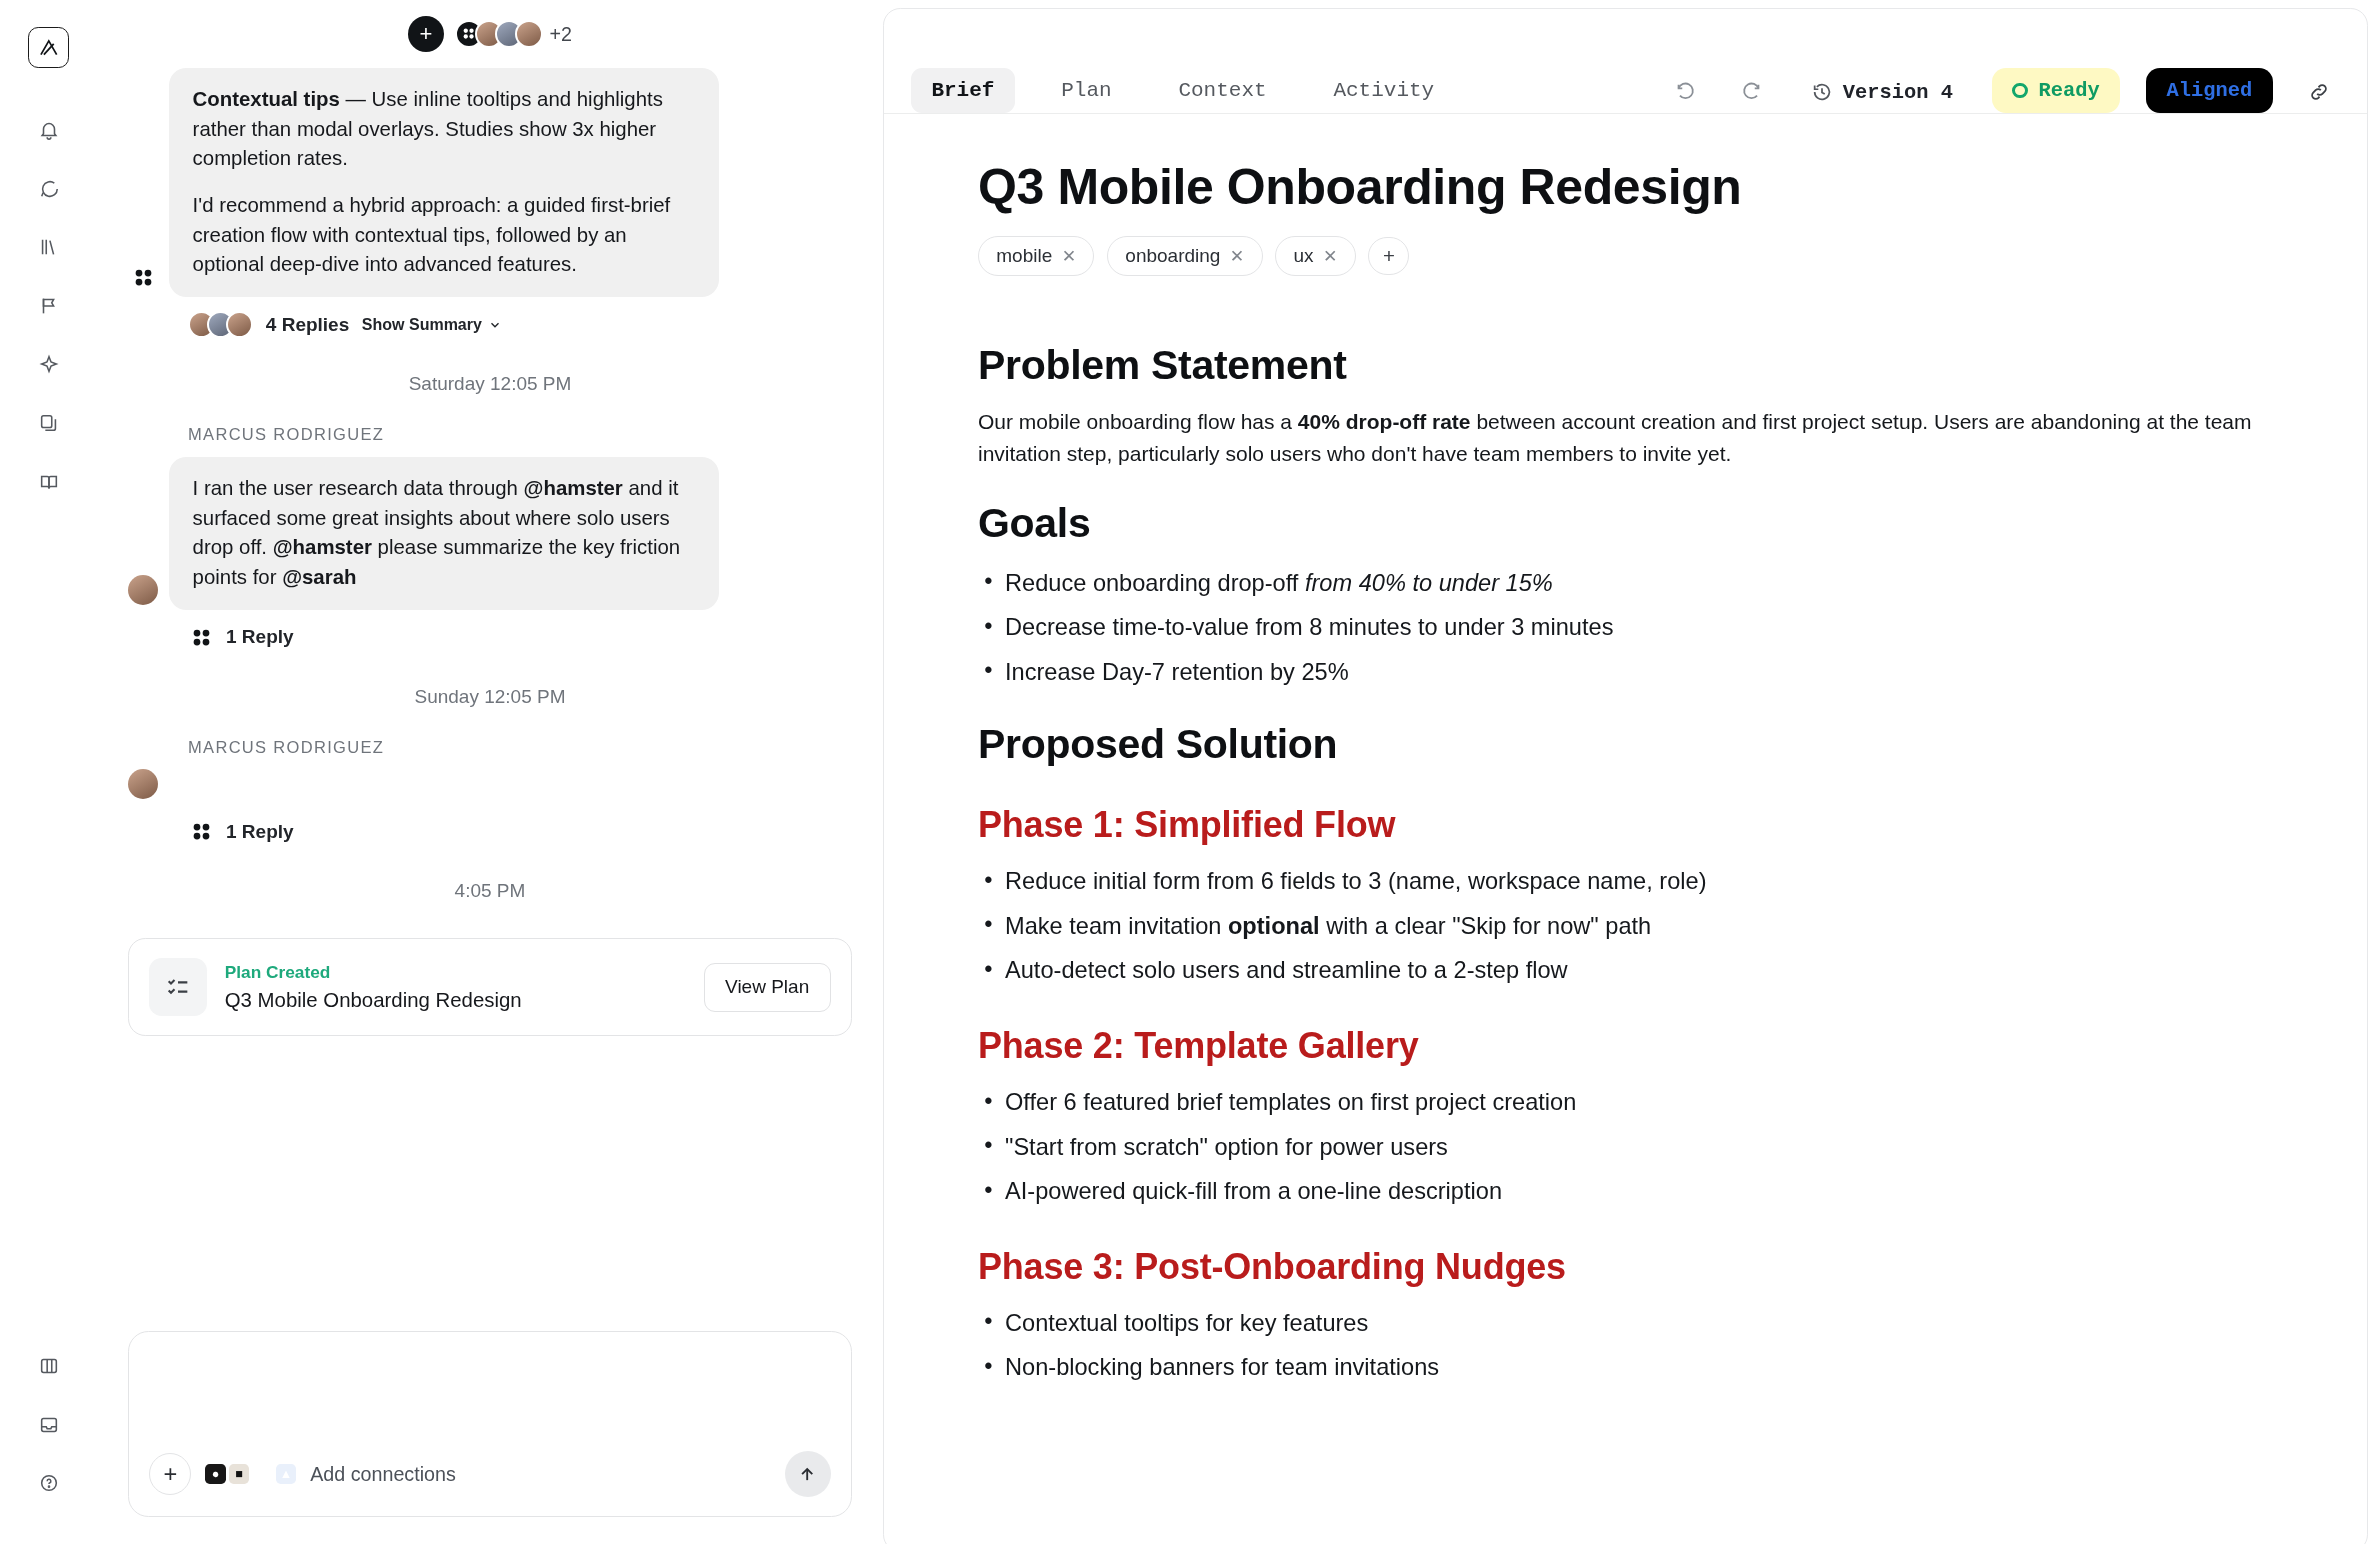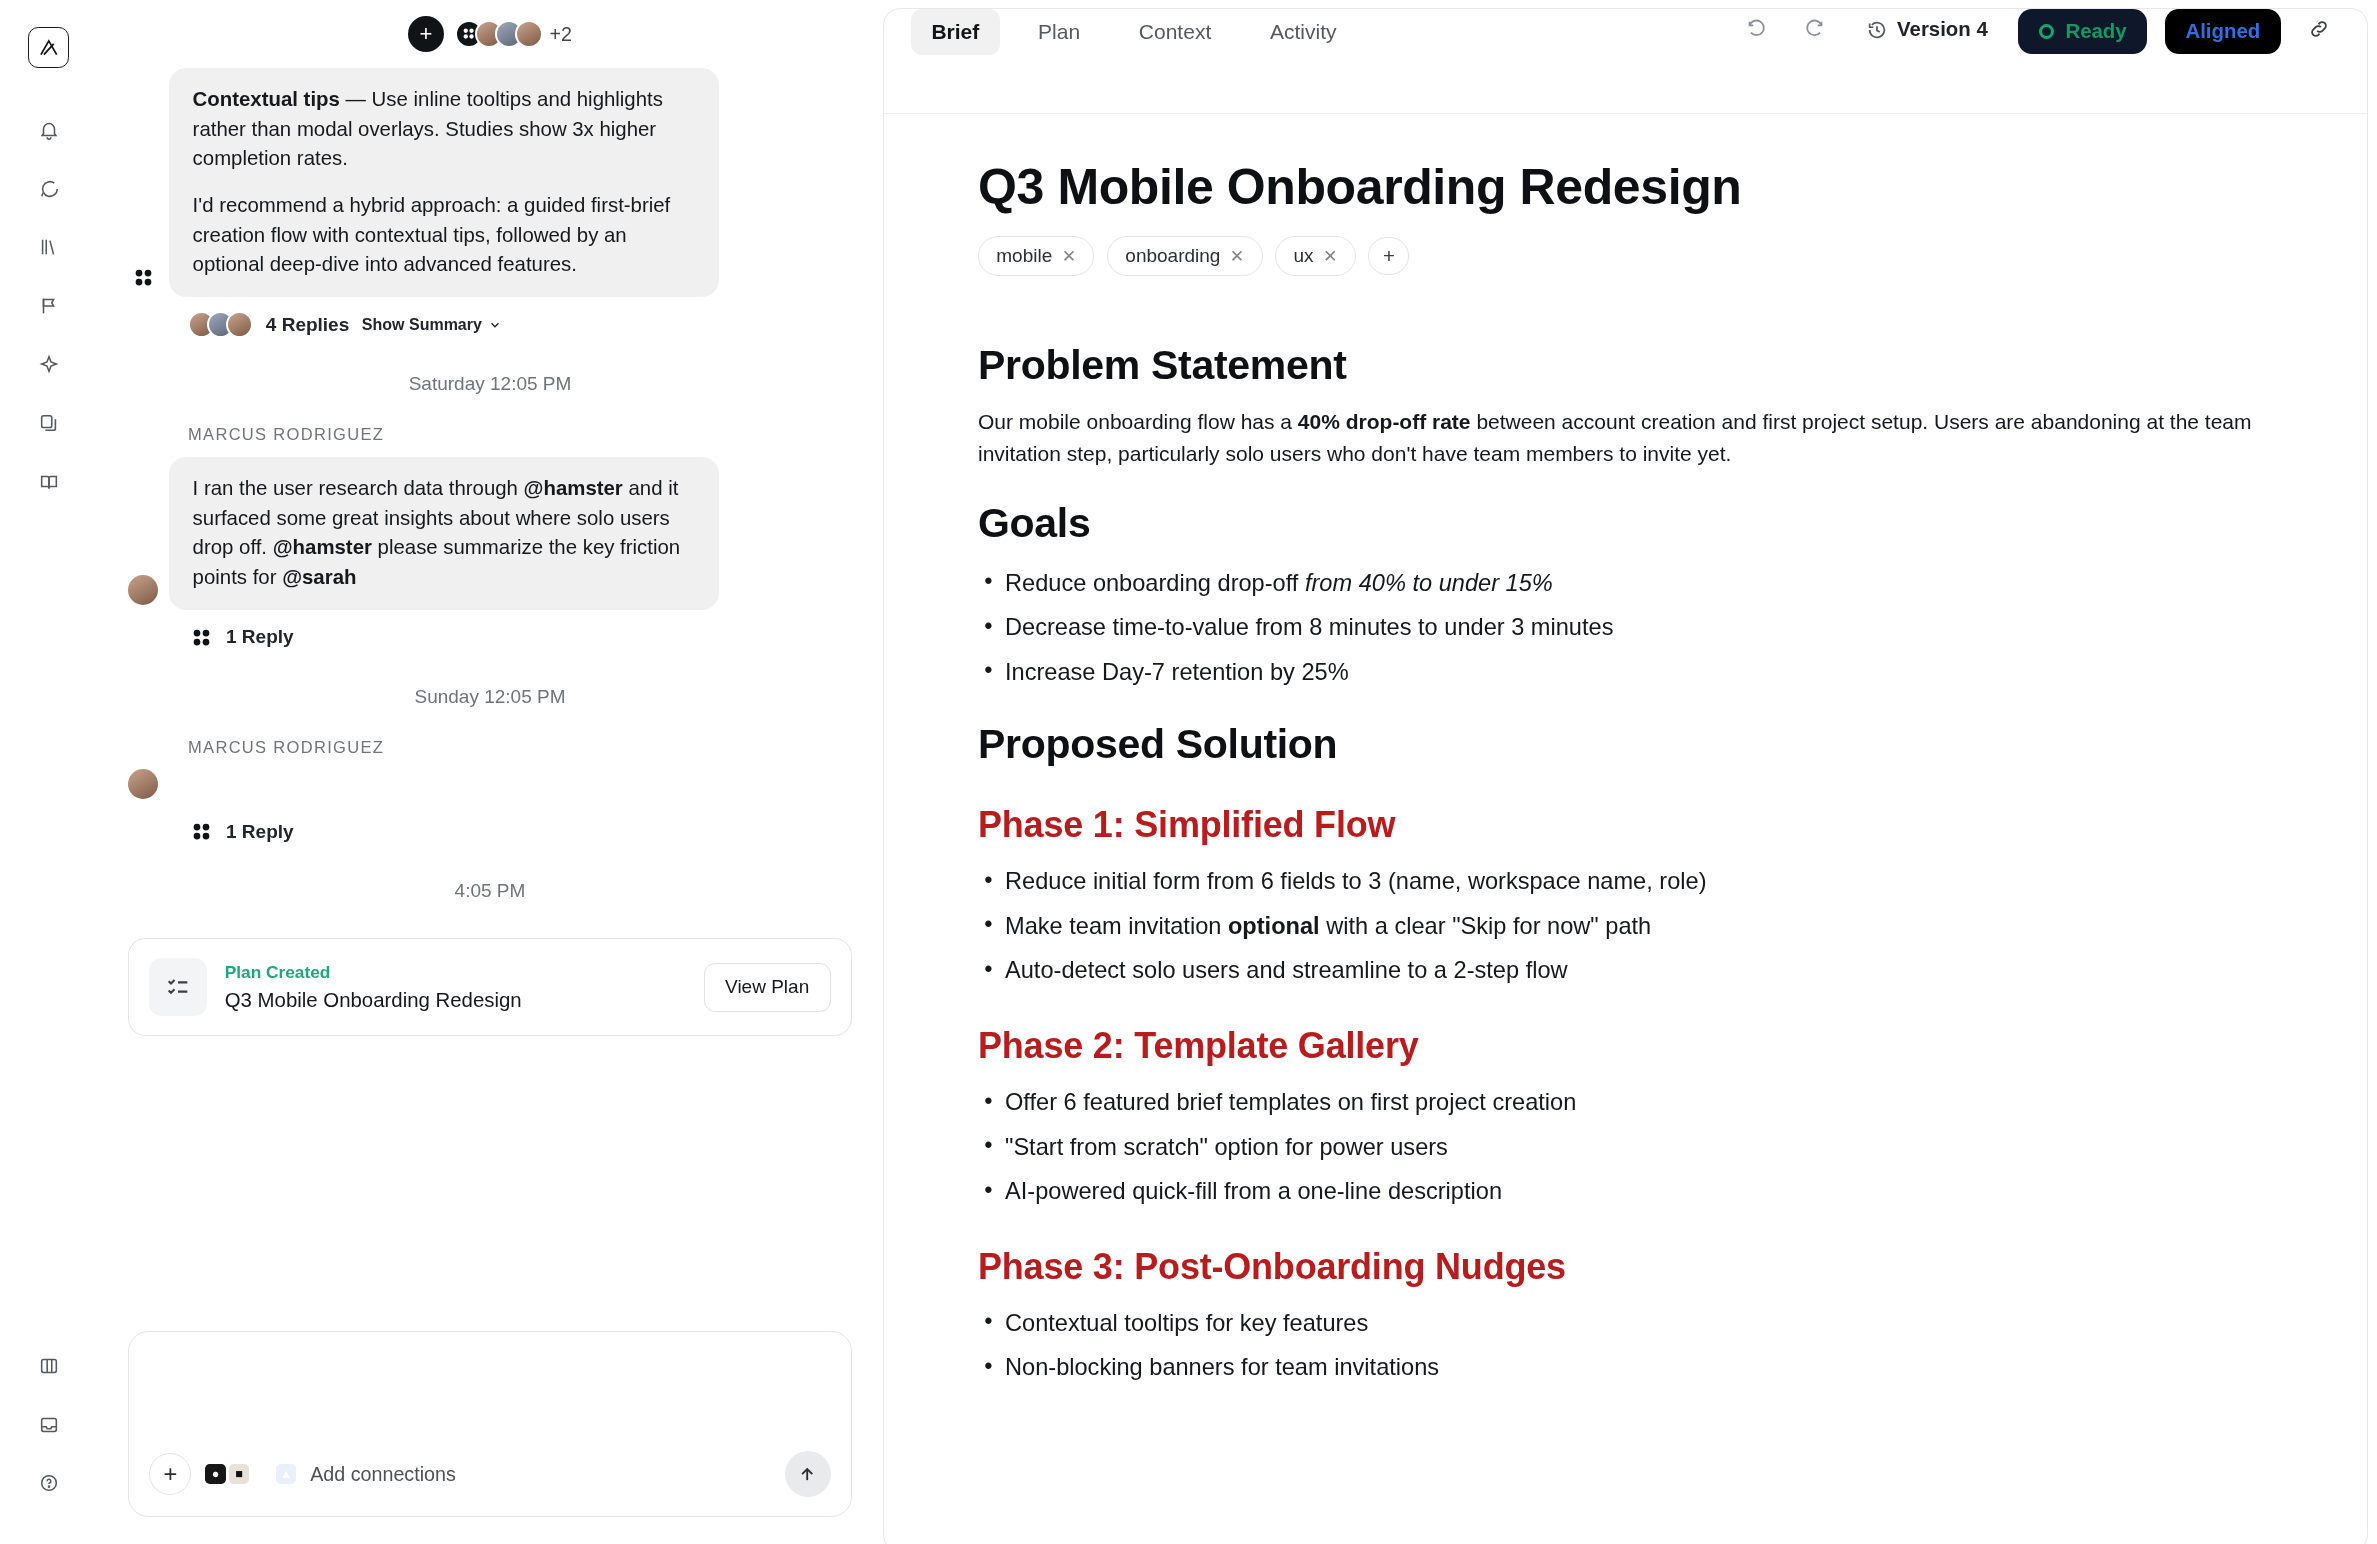--- a/index.html
+++ b/index.html
@@ -181,22 +181,22 @@
     flex: 1 1 auto; height: 100%;
     background: #fff;
     border: 1.6px solid #e7e8ea;
     border-radius: 17.3px;
     margin: 7.9px 9.4px 9.4px 0;
     display: flex; flex-direction: column;
     overflow: hidden;
   }
   .doc-toolbar {
     height: 105px; flex: 0 0 105px;
-    display: flex; align-items: flex-start; gap: 18px;
-    padding: 0 27px; border-bottom: 1.6px solid #eceded;
+    display: flex; align-items: flex-end; gap: 26px;
+    padding: 0 27px; border-bottom: 1.6px solid #eceded; font-family: Liberation Mono, monospace;
   }
   .tab {
     font-size: 21px; color: #55595f;
     padding: 11px 20.4px; border-radius: 11px;
   }
   .tab.active { background: #f1f1f2; color: #111418; font-weight: bold; }
   .toolbar-spacer { flex: 1 1 auto; }
   .tb-icon {
     width: 41px; height: 41px; border-radius: 9.4px;
     display: flex; align-items: center; justify-content: center;
@@ -207,21 +207,21 @@
     display: flex; align-items: center; gap: 9.4px;
     font-size: 20.4px; color: #20232a; font-weight: bold;
     padding: 9.4px 12.6px; border-radius: 11px;
   }
   .version svg { width: 22px; height: 22px; color: #55595f; }
   .pill {
     display: flex; align-items: center; gap: 11px;
     border-radius: 14px; padding: 11px 20.4px;
     font-size: 20.4px; font-weight: bold;
   }
-  .pill.ready { background: #0f172a; color: #0f9b63; }
+  .pill.ready { background: #fef9c3; color: #0f9b63; }
   .pill.ready .dot {
     width: 15.7px; height: 15.7px; border-radius: 50%;
     border: 3.1px solid #13a76c;
   }
   .pill.aligned { background: #000000; color: #2f6fe4; }
   .link-icon { color: #3c4046; }
 
   .doc-body {
     flex: 1 1 auto; overflow: hidden;
     padding: 44px 94px 0 94px;

